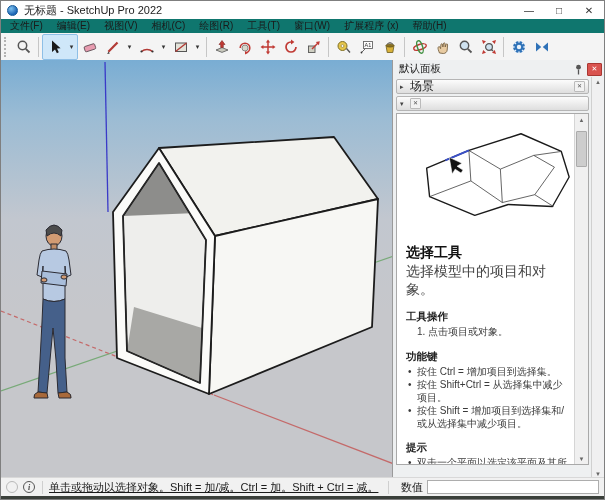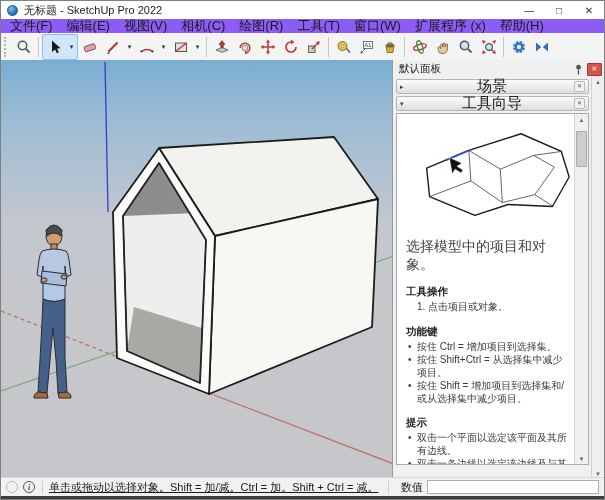--- a/index.html
+++ b/index.html
@@ -7,21 +7,21 @@
   .window{position:relative;width:605px;height:500px;border:1px solid #7f7f7f;box-sizing:border-box;background:#fff;overflow:hidden;}
 
   
   .titlebar{height:18px;display:flex;align-items:center;background:#fff;font-size:11px;color:#222;justify-content:center;}
   .su-logo{width:11px;height:11px;border-radius:50%;margin:0 6px 0 6px;background:radial-gradient(circle at 35% 30%,#7ec2ef 0%,#1d66b5 70%);border:1px solid #155a9a;box-sizing:border-box;}
   .win-title{flex:1;white-space:nowrap;}
   .win-btns{display:flex;height:100%;}
   .win-btn{width:30px;height:100%;display:flex;align-items:center;justify-content:center;font-size:10px;color:#333;cursor:default;}
 
   
-  .menubar{height:14px;display:flex;align-items:center;background:#8b5cf6;font-size:13px;color:#1a1a1a;padding-left:2px;}
+  .menubar{height:14px;display:flex;align-items:flex-start;background:#0f766e;font-size:10px;color:#1a1a1a;padding-left:2px;}
   .menu-item{padding:0 7px;white-space:nowrap;}
 
   
   .toolbar{height:27px;background:#f4f4f4;border-bottom:1px solid #cfcfcf;display:flex;align-items:center;padding:0 1px;overflow:hidden;}
   .grip{width:4px;height:20px;border-left:2px dotted #b3b3b3;margin:0 2px;}
   .tsep{width:1px;height:20px;background:#c6c6c6;margin:0 3px;}
   .tbtn{width:23px;height:22px;display:flex;align-items:center;justify-content:center;border-radius:2px;flex:0 0 auto;}
   .tbtn svg{display:block;}
   .caret{width:11px;height:22px;display:flex;align-items:center;justify-content:center;font-size:7px;color:#333;flex:0 0 auto;}
   .tool-group.active{display:flex;background:#cfe7f9;border:1px solid #8ebfe6;border-radius:2px;height:24px;align-items:center;}
@@ -34,21 +34,21 @@
   
   .side-panel{width:212px;background:#eef0f1;border-left:1px solid #9a9a9a;display:flex;flex-direction:column;font-size:10.5px;box-sizing:border-box;}
   .panel-header{height:16px;display:flex;align-items:center;padding:1px 2px 0 6px;color:#222;}
   .panel-header .ph-title{flex:1;}
   .pin-btn{width:12px;height:12px;display:flex;align-items:center;justify-content:center;margin-right:3px;}
   .panel-close{width:13px;height:11px;background:#d9534f;border:1px solid #a93732;border-radius:1px;color:#fff;font-size:7px;line-height:9px;text-align:center;}
   .panel-body{flex:1;display:flex;min-height:0;}
   .panel-content{flex:1;display:flex;flex-direction:column;padding:1px 2px 14px 3px;min-width:0;}
   .section-header{height:13px;margin:1px 0;display:flex;align-items:center;background:linear-gradient(#fcfcfc,#dedede);border:1px solid #b5b5b5;border-radius:2px;padding:0 3px;color:#222;}
   .section-header .tri{width:10px;font-size:7px;color:#444;}
-  .section-header .sh-label{flex:1;font-size:15px;text-align:center;}
+  .section-header .sh-label{flex:1;font-size:12px;}
   .sh-close{width:9px;height:9px;font-size:6px;line-height:8px;text-align:center;color:#555;border:1px solid #bbb;background:#f2f2f2;border-radius:1px;}
   .instructor-box{flex:1;margin-top:1px;background:#fff;border:1px solid #a9a9a9;position:relative;overflow:hidden;}
   .instr-content{position:absolute;left:0;top:0;right:13px;bottom:0;overflow:hidden;padding:4px 3px 0 9px;color:#333;}
   .instr-title{font-size:14px;font-weight:bold;color:#111;margin:6px 0 1px;}
   .instr-sub{font-size:14px;color:#444;}
   .instr-h{font-size:10.5px;font-weight:bold;color:#222;margin:11px 0 2px;}
   .instr-list{margin:0;padding:0;list-style:none;font-size:10px;line-height:12.5px;color:#3a3a3a;}
   .instr-list li{position:relative;padding-left:11px;margin:1px 0;}
   .instr-list.bullets li::before{content:"•";position:absolute;left:2px;}
   .vscroll{position:absolute;top:0;bottom:0;right:0;width:13px;background:#f0f0f0;border-left:1px solid #d5d5d5;display:flex;flex-direction:column;align-items:center;}
@@ -313,21 +313,20 @@
         <div class="panel-content">
 
           <div class="section-header">
             <span class="tri">▸</span>
             <span class="sh-label">场景</span>
             <span class="sh-close">✕</span>
           </div>
 
           <div class="section-header">
             <span class="tri">▾</span>
-            <span class="sh-label">工具向导</span>
             <span class="sh-close">✕</span>
           </div>
 
           <div class="instructor-box">
             <div class="instr-content">
 
               <svg width="172" height="118" viewBox="0 0 175 120">
                 <path d="M64,33 L117,16 L158,34 L166,60 L149,90 L104,88 L70,99 L24,80 L21,51 Z" fill="#ffffff" stroke="#1a1a1a" stroke-width="1.4" stroke-linejoin="round"></path>
                 <g stroke="#3c3c3c" stroke-width="0.8" fill="none">
                   <path d="M64,33 L66,64 L24,80"></path>
@@ -335,20 +334,21 @@
                   <path d="M96,52 L130,38 L151,50"></path>
                   <path d="M96,52 L98,86 L131,78 L150,90"></path>
                   <path d="M151,50 L131,78"></path>
                   <path d="M64,33 L96,52"></path>
                   <path d="M130,38 L158,34"></path>
                 </g>
                 <line x1="64" y1="33" x2="40" y2="43" stroke="#3a50c8" stroke-width="2"></line>
                 <path d="M44,40 L47,57 L50,52 L56,56 L58,53 L52,49 L57,46 Z" fill="#111" stroke="#fff" stroke-width="0.6"></path>
               </svg>
 
+              <div class="instr-title">选择工具</div>
               <div class="instr-sub">选择模型中的项目和对象。</div>
 
               <div class="instr-h">工具操作</div>
               <ul class="instr-list">
                 <li>1. 点击项目或对象。</li>
               </ul>
 
               <div class="instr-h">功能键</div>
               <ul class="instr-list bullets">
                 <li>按住 Ctrl = 增加项目到选择集。</li>

